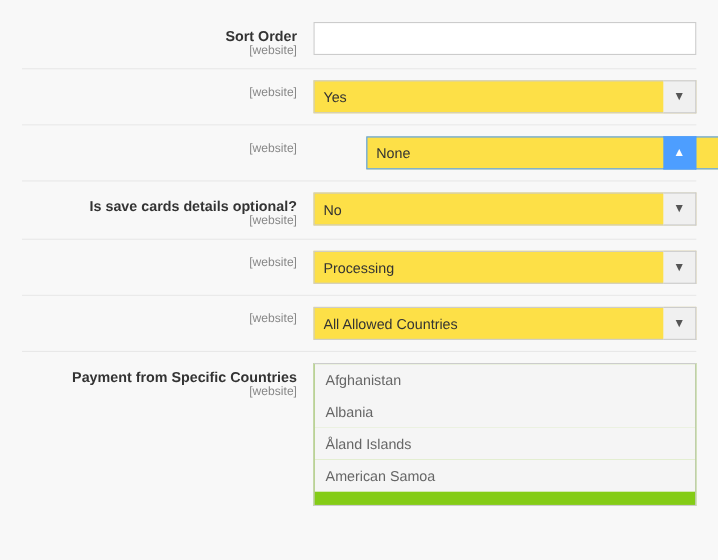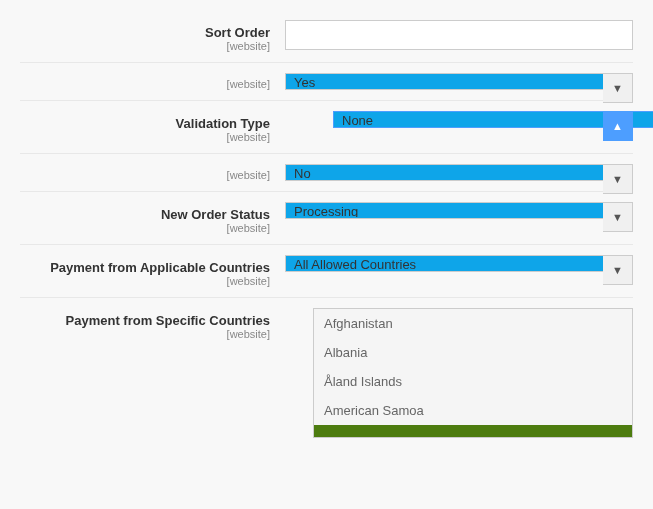--- a/index.html
+++ b/index.html
@@ -65,26 +65,26 @@
       outline: none;
     }
 
     .select-wrapper {
       position: relative;
       width: 100%;
     }
 
     .select-input {
       width: 100%;
-      height: 17px;
+      height: 30px;
       border: 1px solid #ccc;
       padding: 1px 8px;
       font-size: 13px;
       color: #333;
-      background: #0ea5e9;
+      background: #fde047;
       appearance: none;
       -webkit-appearance: none;
       cursor: pointer;
       outline: none;
       padding-right: 32px;
     }
 
     .select-input.open {
       border-color: #4d9eff;
       margin-left: 48px;
@@ -109,39 +109,38 @@
 
     .select-arrow.active {
       background: #4d9eff;
       border-color: #4d9eff;
       color: #fff;
     }
 
     .multiselect-list {
       width: 100%;
       border: 1px solid #ccc;
-      background: #4d7c0f;
+      background: #84cc16;
       height: 130px;
       overflow-y: auto;
       position: relative;
     }
 
     .multiselect-list-item {
       padding: 7px 10px;
       font-size: 13px;
       color: #666;
       cursor: pointer;
       background: #f5f5f5;
     }
 
     .specific-countries-row {
       display: flex;
       align-items: flex-start;
       padding: 10px 0;
-      gap: 28px;
     }
   </style>
 </head>
 <body>
 
 <div class="form-row">
   <div class="label-col">
     <span class="label-main">Sort Order</span>
     <span class="label-sub">[website]</span>
   </div>
@@ -160,70 +159,68 @@
         <option>Yes</option>
         <option>No</option>
       </select>
       <div class="select-arrow">▼</div>
     </div>
   </div>
 </div>
 
 <div class="form-row">
   <div class="label-col">
-    <span class="label-main">Validation Type</span>
     <span class="label-sub">[website]</span>
   </div>
   <div class="input-col">
     <div class="select-wrapper">
       <select class="select-input open">
         <option>None</option>
         <option>Basic</option>
         <option>Advanced</option>
       </select>
       <div class="select-arrow active">▲</div>
     </div>
   </div>
 </div>
 
 <div class="form-row">
   <div class="label-col">
+    <span class="label-main">Is save cards details optional?</span>
     <span class="label-sub">[website]</span>
   </div>
   <div class="input-col">
     <div class="select-wrapper">
       <select class="select-input">
         <option>No</option>
         <option>Yes</option>
       </select>
       <div class="select-arrow">▼</div>
     </div>
   </div>
 </div>
 
 <div class="form-row">
   <div class="label-col">
-    <span class="label-main">New Order Status</span>
     <span class="label-sub">[website]</span>
   </div>
   <div class="input-col">
     <div class="select-wrapper">
       <select class="select-input">
         <option>Processing</option>
         <option>Pending</option>
         <option>Complete</option>
       </select>
       <div class="select-arrow">▼</div>
     </div>
   </div>
 </div>
 
 <div class="form-row">
   <div class="label-col">
-    <span class="label-main">Payment from Applicable Countries</span>
     <span class="label-sub">[website]</span>
   </div>
   <div class="input-col">
     <div class="select-wrapper">
       <select class="select-input">
         <option>All Allowed Countries</option>
         <option>Specific Countries</option>
       </select>
       <div class="select-arrow">▼</div>
     </div>

